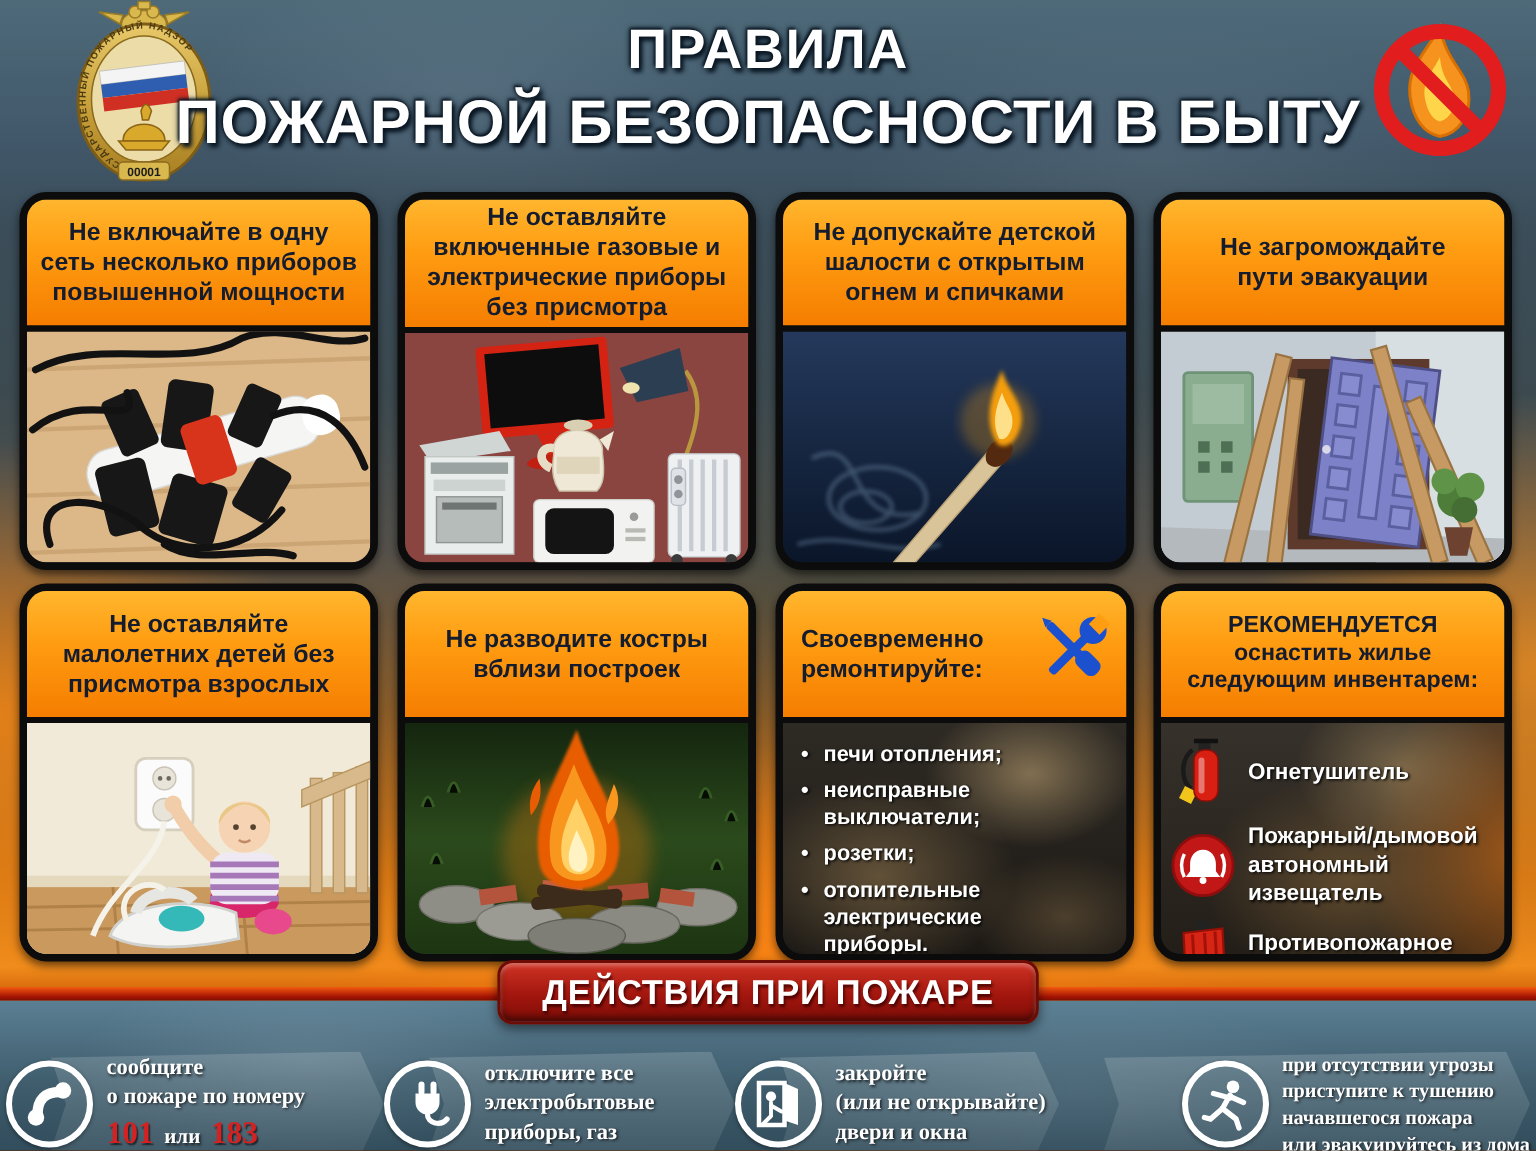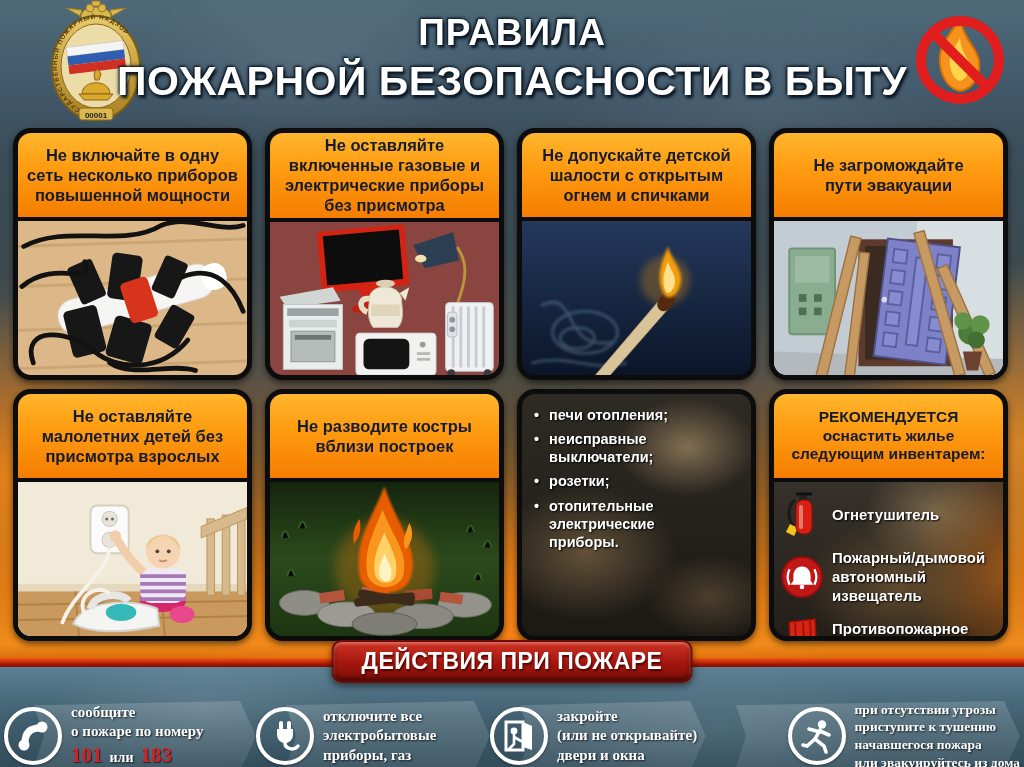--- a/index.html
+++ b/index.html
@@ -443,20 +443,40 @@
           <path d="M118 30 C 108 56 98 72 102 98 C 106 116 136 116 140 98 C 145 74 128 58 118 30 Z" fill="#f8961d"></path>
           <path d="M120 54 C 113 70 107 82 110 98 C 113 110 130 110 132 98 C 135 82 126 70 120 54 Z" fill="#ffd166"></path>
           <path d="M120 76 C 116 86 113 92 115 100 C 117 107 126 107 127 100 C 129 92 124 86 120 76 Z" fill="#fff3c4"></path>
           <path d="M146 44 C 142 56 138 62 142 72 C 148 66 152 56 146 44 Z" fill="#f8961d"></path>
           <path d="M94 40 C 96 52 94 58 88 66 C 86 56 88 48 94 40 Z" fill="#e85d04"></path>
         </svg>
       </div>
     </div>
 
     <div class="card">
+      <div class="card-header hdr-row">
+        <span class="pre">Своевременно
+ремонтируйте:</span>
+        <span>
+          <svg width="54" height="52" viewBox="0 0 54 52">
+            <g fill="#1b50cf">
+              <g transform="rotate(-45 27 26)">
+                <polygon points="24,2 30,2 27,-4"></polygon>
+                <rect x="24" y="2" width="6" height="30" rx="2"></rect>
+                <rect x="21" y="30" width="12" height="18" rx="5"></rect>
+              </g>
+              <g transform="rotate(45 27 26)">
+                <circle cx="27" cy="8" r="9"></circle>
+                <rect x="24" y="14" width="6" height="34" rx="2.5"></rect>
+              </g>
+            </g>
+            <rect x="22" y="-3" width="10" height="10" fill="#ff9d12" transform="rotate(45 27 26)"></rect>
+          </svg>
+        </span>
+      </div>
       <div class="card-body body-smoke1">
         <ul class="repair-list">
           <li>
               <span class="pre">печи отопления;</span>
             </li>
           <li>
               <span class="pre">неисправные
 выключатели;</span>
             </li>
           <li>

